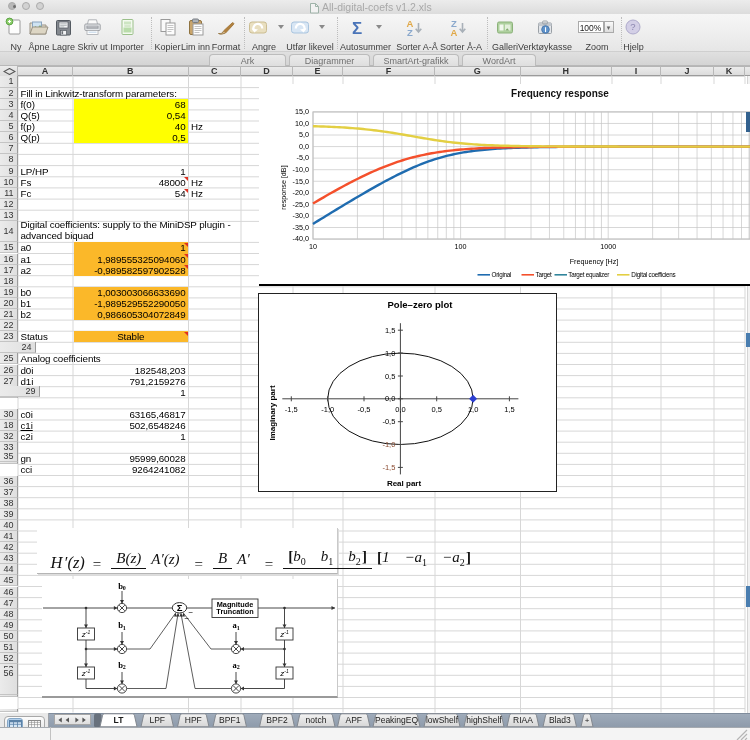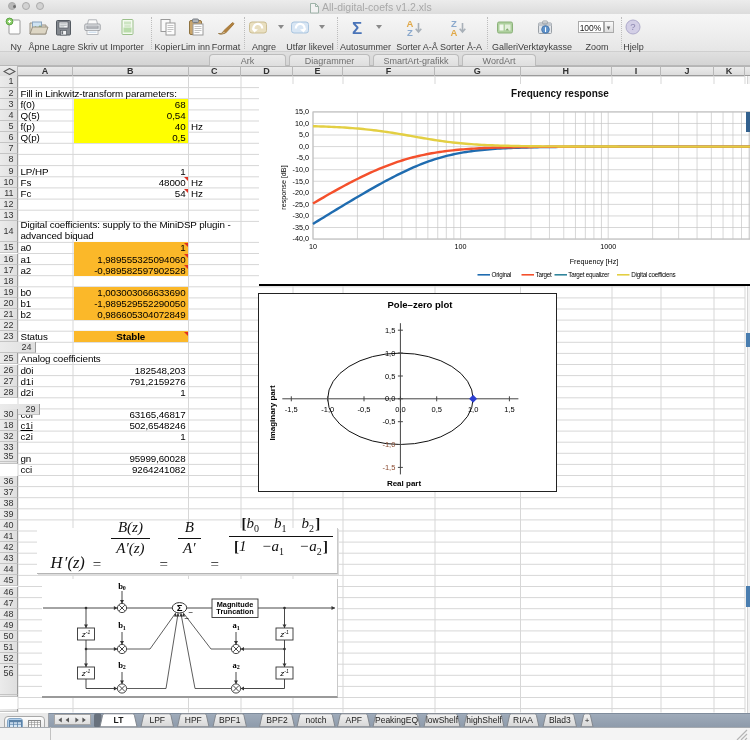--- a/index.html
+++ b/index.html
@@ -7,21 +7,21 @@
 .cell { position:absolute; font:9.8px "Liberation Sans",sans-serif; letter-spacing:-0.1px; color:#000; white-space:nowrap; overflow:visible; }
 .tri { position:absolute; width:0; height:0; border-left:4.5px solid transparent; border-top:4.5px solid #e03020; }
 .colhdr { position:absolute; background:linear-gradient(#ebebeb,#dcdcdc); border-top:1px solid #b5b5b5; border-bottom:1px solid #9b9b9b; }
 .chcell { position:absolute; font:bold 9px "Liberation Sans",sans-serif; color:#333; text-align:center; line-height:11px; border-right:1px solid #b8b8b8; }
 .rhcell { position:absolute; background:linear-gradient(90deg,#ebebeb,#dfdfdf); font:9px "Liberation Sans",sans-serif; color:#333; text-align:right; padding-right:3.5px; border-right:1px solid #9b9b9b; border-bottom:1px solid #c4c4c4; }
 .corner { background:linear-gradient(#ebebeb,#dcdcdc); }
 .tlab { position:absolute; font:9px "Liberation Sans",sans-serif; color:#3c3c3c; text-align:center; white-space:nowrap; }
 .t6 { font:6.3px "Liberation Sans",sans-serif; letter-spacing:-0.25px; }
 .t75 { font:7.5px "Liberation Sans",sans-serif; fill:#000; }
 .bd { font:bold 8.5px "Liberation Serif",serif; }
-.frac { display:inline-flex; flex-direction:column; text-align:center; vertical-align:middle; margin:16px 2px; }
+.frac { display:inline-flex; text-align:center; vertical-align:middle; margin:4px 2px; }
 .frac .num { padding:0 5px 1.5px; border-bottom:1.4px solid #111; }
 .frac .den { padding:1.5px 5px 0; }
 .frac sub { font-size:10px; font-style:normal; }
 .br { font-style:normal; font-weight:bold; }
 .eq { margin:0 8px; font-style:normal; }
 svg text { font-family:"Liberation Sans",sans-serif; }
 </style></head>
 <body>
 <div id="page">
 <svg class="abs" style="left:0;top:0" width="750" height="740">
@@ -132,21 +132,21 @@
     <div class="cell" style="left:18.00px;top:264.60px;width:55.00px;height:11.10px;line-height:11.60px;text-align:left;padding-left:2.5px;">a2</div>
     <div class="cell" style="left:73.00px;top:264.60px;width:115.50px;height:11.10px;line-height:11.60px;text-align:right;padding-right:3px;">-0,989582597902528</div>
     <div class="tri" style="left:183.50px;top:265.20px"></div>
     <div class="cell" style="left:18.00px;top:286.80px;width:55.00px;height:11.10px;line-height:11.60px;text-align:left;padding-left:2.5px;">b0</div>
     <div class="cell" style="left:73.00px;top:286.80px;width:115.50px;height:11.10px;line-height:11.60px;text-align:right;padding-right:3px;">1,003003066633690</div>
     <div class="cell" style="left:18.00px;top:297.90px;width:55.00px;height:11.10px;line-height:11.60px;text-align:left;padding-left:2.5px;">b1</div>
     <div class="cell" style="left:73.00px;top:297.90px;width:115.50px;height:11.10px;line-height:11.60px;text-align:right;padding-right:3px;">-1,989529552290050</div>
     <div class="cell" style="left:18.00px;top:309.00px;width:55.00px;height:11.10px;line-height:11.60px;text-align:left;padding-left:2.5px;">b2</div>
     <div class="cell" style="left:73.00px;top:309.00px;width:115.50px;height:11.10px;line-height:11.60px;text-align:right;padding-right:3px;">0,986605304072849</div>
     <div class="cell" style="left:18.00px;top:331.20px;width:55.00px;height:11.10px;line-height:11.60px;text-align:left;padding-left:2.5px;">Status</div>
-    <div class="cell" style="left:73.00px;top:331.20px;width:115.50px;height:11.10px;line-height:11.60px;text-align:center;font-weight:bold;">Stable</div>
+    <div class="cell" style="left:73.00px;top:331.20px;width:115.50px;height:11.10px;line-height:11.60px;text-align:center;">Stable</div>
     <div class="tri" style="left:183.50px;top:331.80px"></div>
     <div class="cell" style="left:18.00px;top:353.40px;width:55.00px;height:11.10px;line-height:11.60px;text-align:left;padding-left:2.5px;">Analog coefficients</div>
     <div class="cell" style="left:18.00px;top:364.50px;width:55.00px;height:11.10px;line-height:11.60px;text-align:left;padding-left:2.5px;">d0i</div>
     <div class="cell" style="left:73.00px;top:364.50px;width:115.50px;height:11.10px;line-height:11.60px;text-align:right;padding-right:3px;">182548,203</div>
     <div class="cell" style="left:18.00px;top:375.60px;width:55.00px;height:11.10px;line-height:11.60px;text-align:left;padding-left:2.5px;">d1i</div>
     <div class="cell" style="left:73.00px;top:375.60px;width:115.50px;height:11.10px;line-height:11.60px;text-align:right;padding-right:3px;">791,2159276</div>
     <div class="cell" style="left:18.00px;top:386.70px;width:55.00px;height:11.10px;line-height:11.60px;text-align:left;padding-left:2.5px;">d2i</div>
     <div class="cell" style="left:73.00px;top:386.70px;width:115.50px;height:11.10px;line-height:11.60px;text-align:right;padding-right:3px;">1</div>
     <div class="cell" style="left:18.00px;top:408.90px;width:55.00px;height:11.10px;line-height:11.60px;text-align:left;padding-left:2.5px;">c0i</div>
     <div class="cell" style="left:73.00px;top:408.90px;width:115.50px;height:11.10px;line-height:11.60px;text-align:right;padding-right:3px;">63165,46817</div>
@@ -404,21 +404,21 @@
     <div class="rhcell" style="left:0;top:286.80px;width:18px;height:11.10px;line-height:11.10px">19</div>
     <div class="rhcell" style="left:0;top:297.90px;width:18px;height:11.10px;line-height:11.10px">20</div>
     <div class="rhcell" style="left:0;top:309.00px;width:18px;height:11.10px;line-height:11.10px">21</div>
     <div class="rhcell" style="left:0;top:320.10px;width:18px;height:11.10px;line-height:11.10px">22</div>
     <div class="rhcell" style="left:0;top:331.20px;width:18px;height:11.10px;line-height:11.10px">23</div>
     <div class="rhcell" style="left:0;top:342.30px;width:36px;height:11.10px;line-height:11.10px">24</div>
     <div class="rhcell" style="left:0;top:353.40px;width:18px;height:11.10px;line-height:11.10px">25</div>
     <div class="rhcell" style="left:0;top:364.50px;width:18px;height:11.10px;line-height:11.10px">26</div>
     <div class="rhcell" style="left:0;top:375.60px;width:18px;height:11.10px;line-height:11.10px">27</div>
     <div class="rhcell" style="left:0;top:386.70px;width:18px;height:11.10px;line-height:11.10px">28</div>
-    <div class="rhcell" style="left:0;top:404px;width:40px;height:11.10px;line-height:11.10px">29</div>
+    <div class="rhcell" style="left:0;top:386px;width:40px;height:11.10px;line-height:11.10px">29</div>
     <div class="rhcell" style="left:0;top:408.90px;width:18px;height:11.10px;line-height:11.10px">30</div>
     <div class="rhcell" style="left:0;top:420.00px;width:18px;height:11.10px;line-height:11.10px">18</div>
     <div class="rhcell" style="left:0;top:431.10px;width:18px;height:11.10px;line-height:11.10px">32</div>
     <div class="rhcell" style="left:0;top:442.20px;width:18px;height:11.10px;line-height:11.10px">33</div>
     <div class="rhcell" style="left:0;top:453.30px;width:18px;height:11.10px;line-height:11.10px">34</div>
     <div class="rhcell" style="left:0;top:451px;width:18px;height:11.10px;line-height:11.10px">35</div>
     <div class="rhcell" style="left:0;top:475.50px;width:18px;height:11.10px;line-height:11.10px">36</div>
     <div class="rhcell" style="left:0;top:486.60px;width:18px;height:11.10px;line-height:11.10px">37</div>
     <div class="rhcell" style="left:0;top:497.70px;width:18px;height:11.10px;line-height:11.10px">38</div>
     <div class="rhcell" style="left:0;top:508.80px;width:18px;height:11.10px;line-height:11.10px">39</div>

